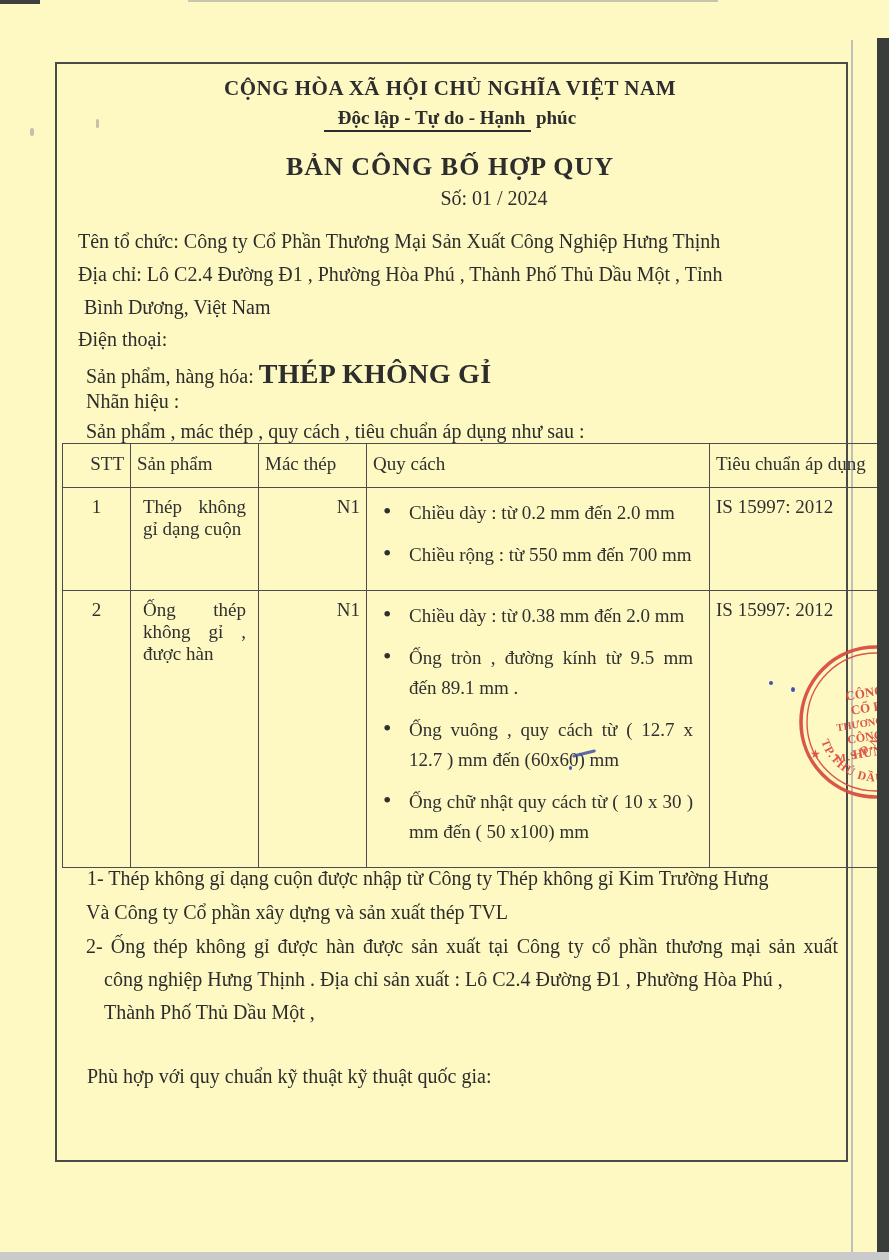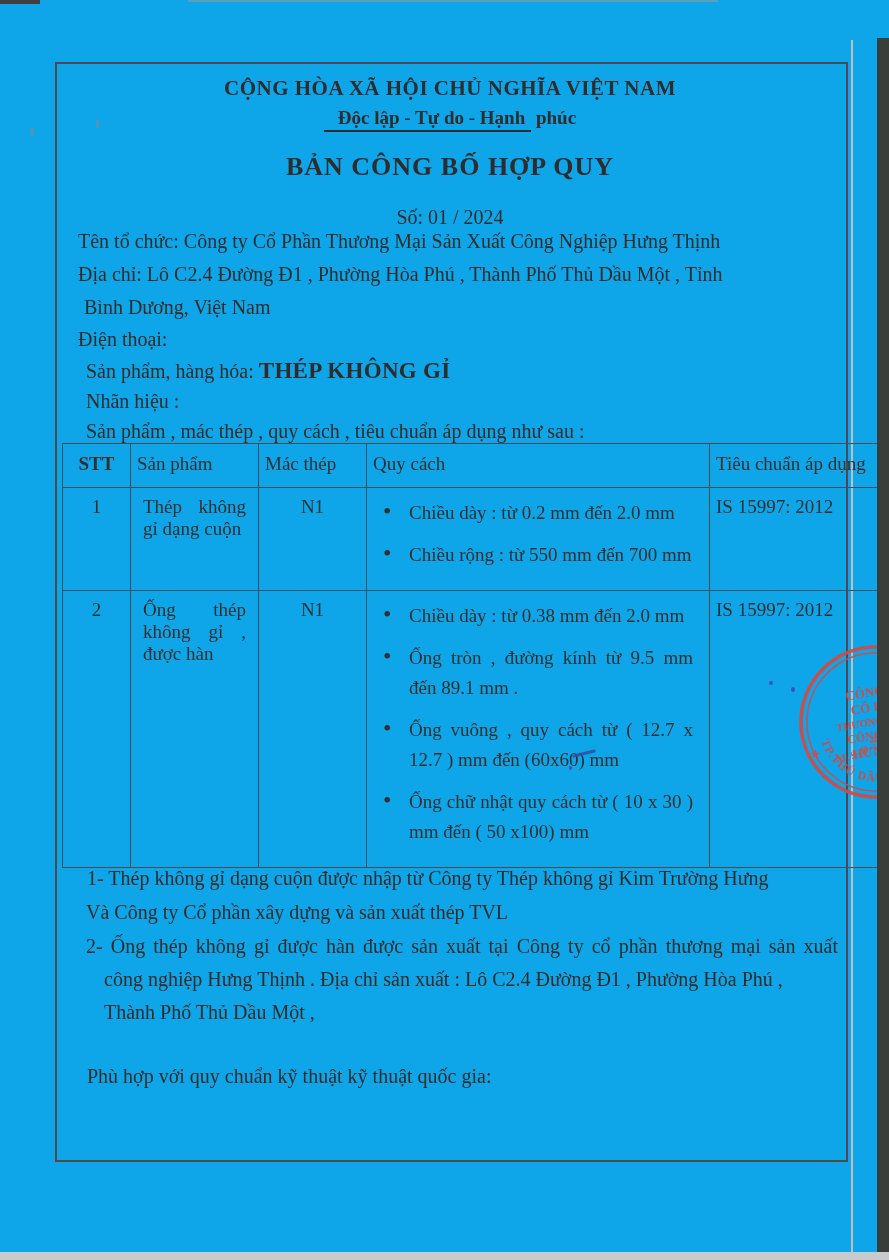--- a/index.html
+++ b/index.html
@@ -1,62 +1,62 @@
 <!DOCTYPE html>
 <html lang="vi"><head>
 <meta charset="utf-8">
 <style>
   html,body{margin:0;padding:0;background:#e9e9e9;}
   .page{
     position:relative;width:889px;height:1260px;margin:0 auto;
-    background:#0ea5e9;overflow:hidden;
+    background:#fef9c3;overflow:hidden;
     font-family:"Liberation Serif","DejaVu Serif",serif;
     color:#2d2d2d;
   }
   
   .scan-topline-1{position:absolute;left:0;top:0;width:40px;height:4px;background:#3f3f3f;}
   .scan-topline-2{position:absolute;left:188px;top:0;width:530px;height:2px;background:#9a9a9a;opacity:.55;}
   .scan-edgeline{position:absolute;left:851px;top:40px;width:2px;height:1212px;background:#bfbfbd;z-index:2;}
   .scan-rightband{position:absolute;left:877px;top:38px;width:12px;height:1222px;background:#3a3e3a;z-index:6;}
   .scan-bottomband{position:absolute;left:0;top:1252px;width:889px;height:8px;background:#c9cacc;z-index:6;}
   .speck{position:absolute;background:#8a8a8a;opacity:.5;border-radius:2px;}
   
   .frame{position:absolute;left:55px;top:62px;width:789px;height:1096px;border:2px solid #4b4b4b;z-index:1;}
   
   .abs{position:absolute;z-index:3;}
   .center{left:55px;width:790px;text-align:center;}
   .country-title{top:76px;font-size:21px;font-weight:bold;letter-spacing:.5px;}
   .motto{top:107px;font-size:19px;font-weight:bold;}
   .motto .ul{border-bottom:2px solid #2d2d2d;padding:0 6px 2px 14px;}
   .doc-title{top:152px;font-size:26px;font-weight:bold;letter-spacing:1px;}
-  .doc-number{top:206px;font-size:20px;}
+  .doc-number{top:187px;font-size:20px;padding-left:44px;}
   
   .line{position:absolute;z-index:3;font-size:20px;white-space:nowrap;}
   .l-name{left:78px;top:230px;}
   .l-addr1{left:78px;top:263px;}
   .l-addr2{left:84px;top:296px;}
   .l-phone{left:78px;top:328px;}
   .l-product{left:86px;top:358px;}
-  .l-product b{font-size:23px;letter-spacing:.3px;}
+  .l-product b{font-size:28px;letter-spacing:.3px;}
   .l-brand{left:86px;top:390px;}
   .l-intro{left:86px;top:420px;}
   
   table.spec{
     position:absolute;left:62px;top:443px;z-index:3;
     border-collapse:collapse;table-layout:fixed;width:776px;
     font-size:19px;color:#303030;
   }
   table.spec td{border:1.6px solid #4c4c4c;vertical-align:top;padding:8px 6px;}
   .c-stt{width:55px;text-align:center;}
   .c-sp{width:115px;}
-  .c-mt{width:95px;text-align:center;}
+  .c-mt{width:95px;text-align:right;}
   .c-qc{width:330px;}
   .c-tc{width:181px;}
   tr.hdr td{height:26px;padding-top:9px;text-align:left;}
-  tr.hdr td.c-stt{text-align:center;font-weight:bold;}
+  tr.hdr td.c-stt{text-align:right;}
   tr.r1 td{height:78px;}
   tr.r2 td{height:228px;}
   .jtext{text-align:justify;text-justify:inter-word;padding:0 6px;}
   ul.qc{list-style:none;margin:0;padding:0 10px 0 36px;}
   ul.qc li{position:relative;margin:2px 0 12px 0;text-align:justify;text-justify:inter-word;line-height:30px;}
   ul.qc li::before{content:"\2022";position:absolute;left:-26px;top:-2px;font-size:24px;}
   
   .note{position:absolute;z-index:3;font-size:20px;line-height:32px;white-space:nowrap;}
   .n-just{white-space:normal;text-align:justify;text-align-last:justify;}
   .n1a{left:87px;top:862px;width:735px;}

